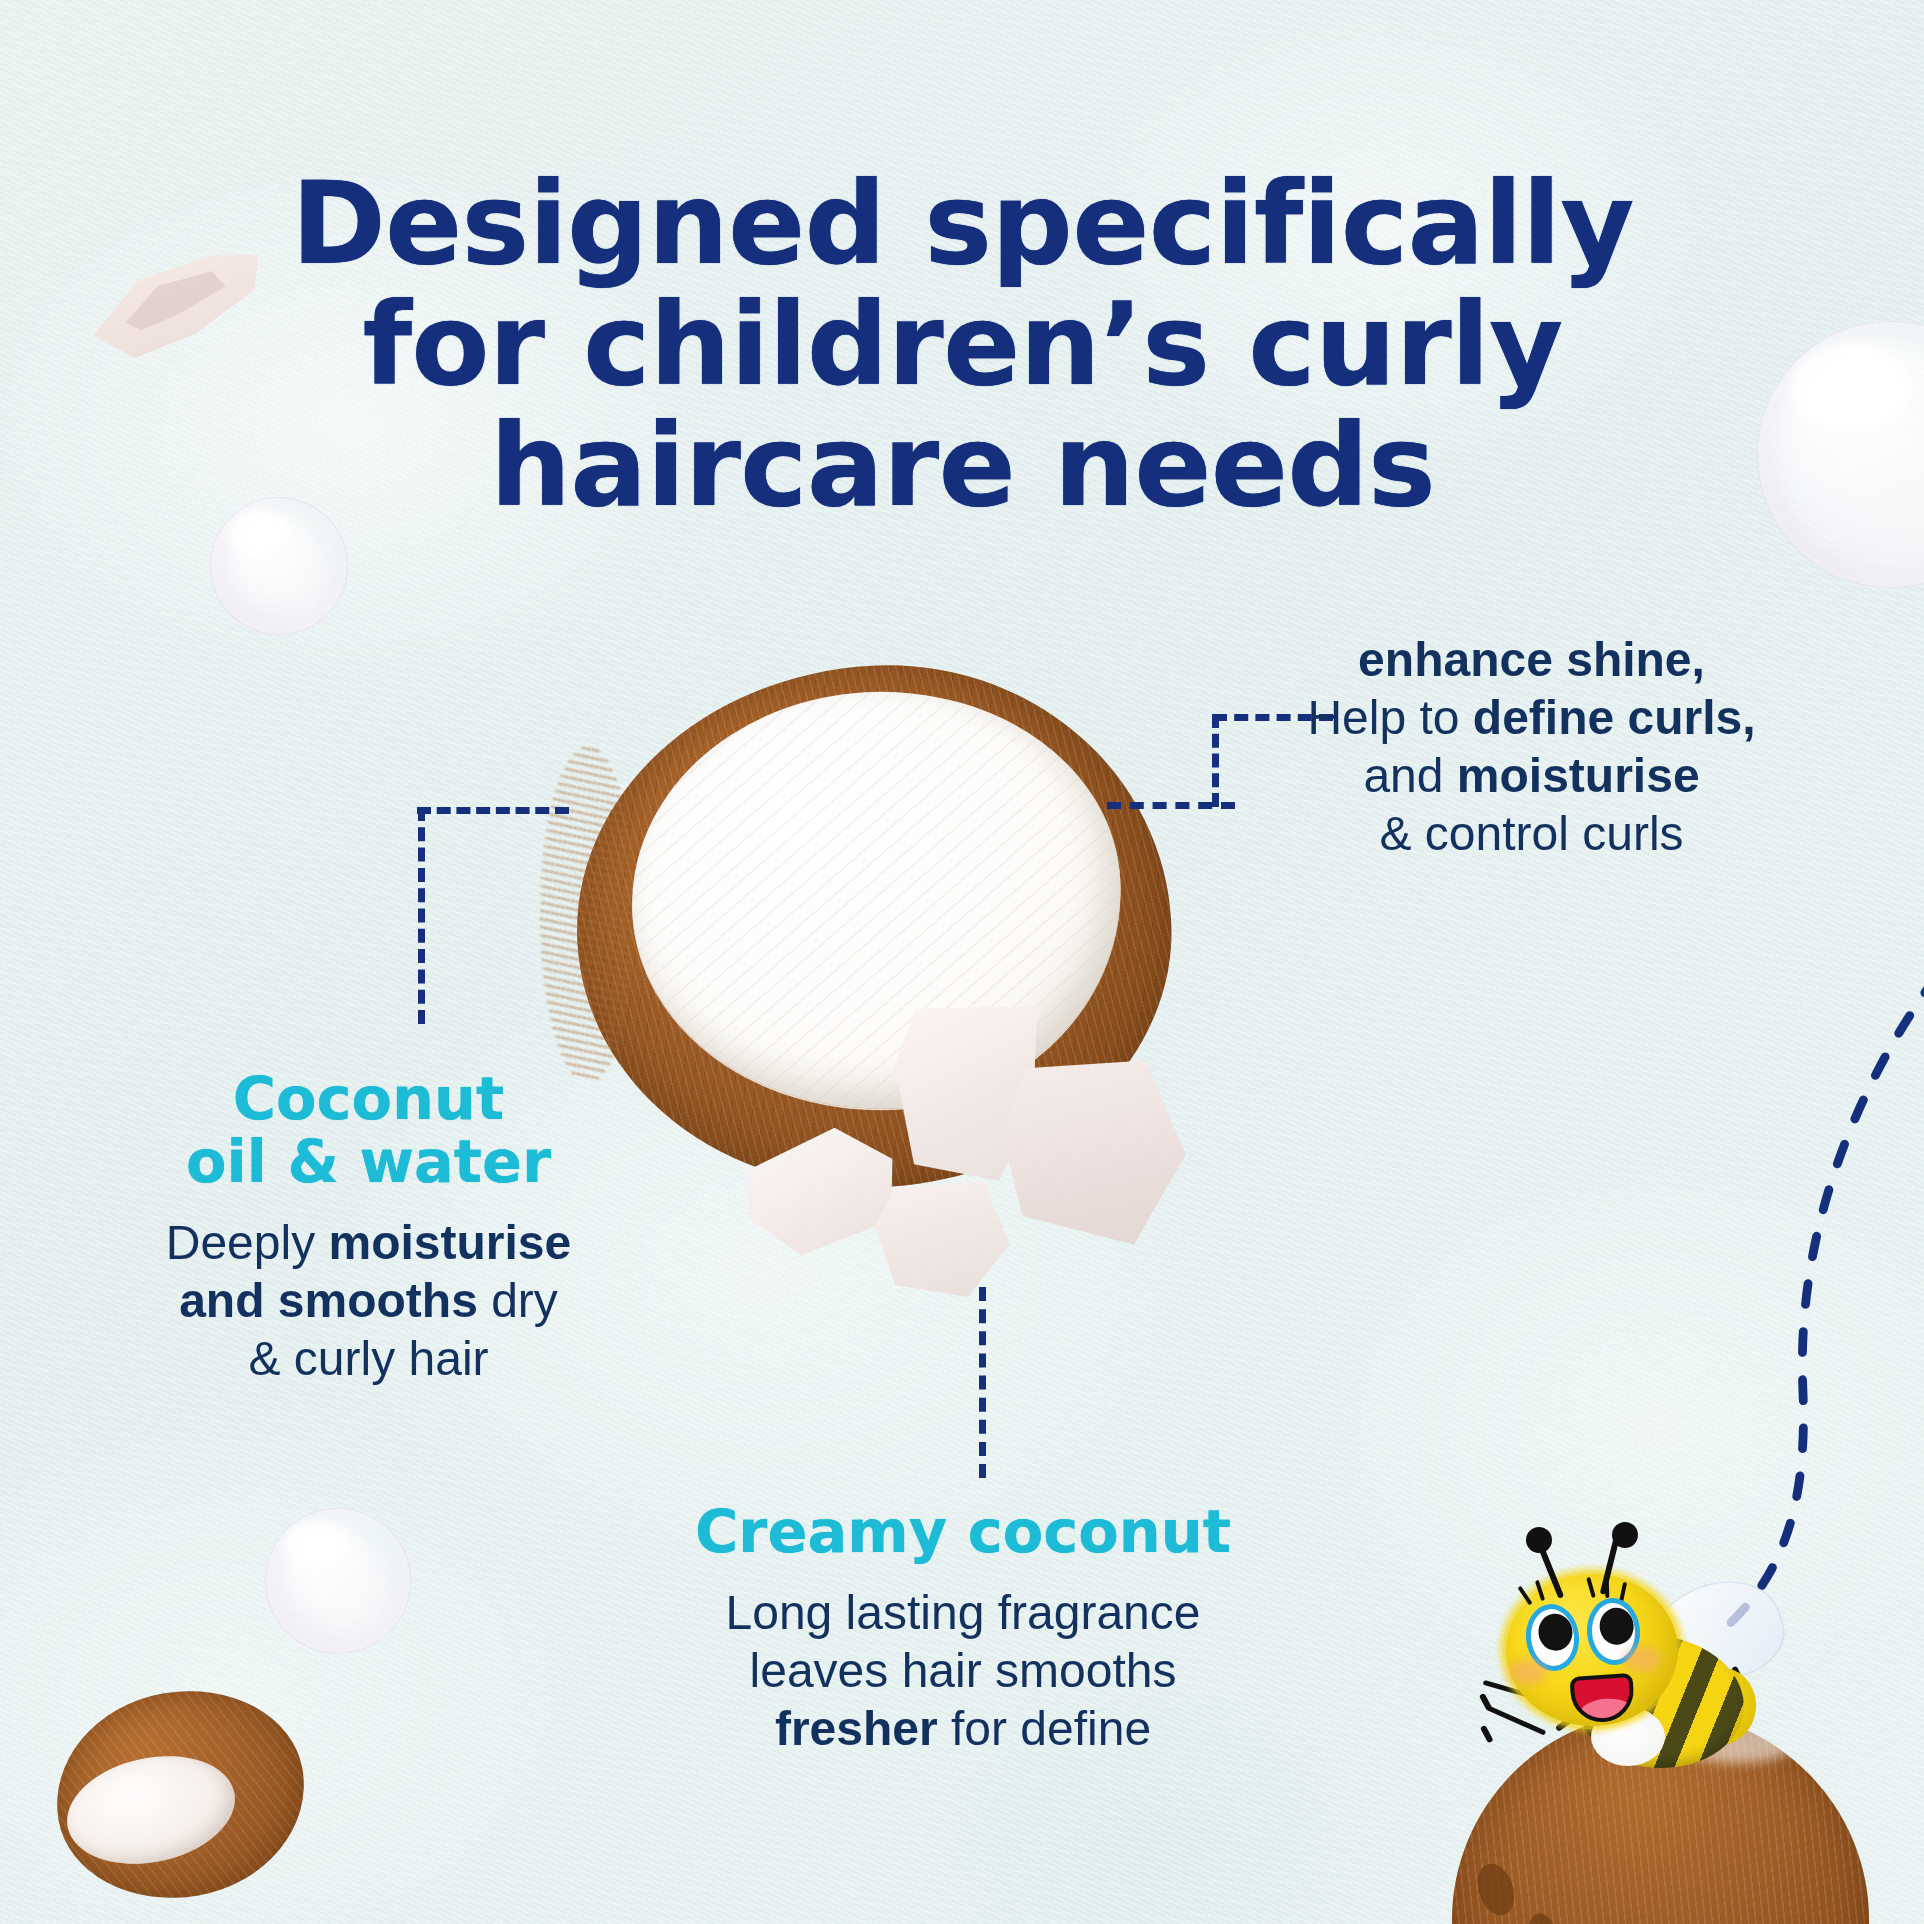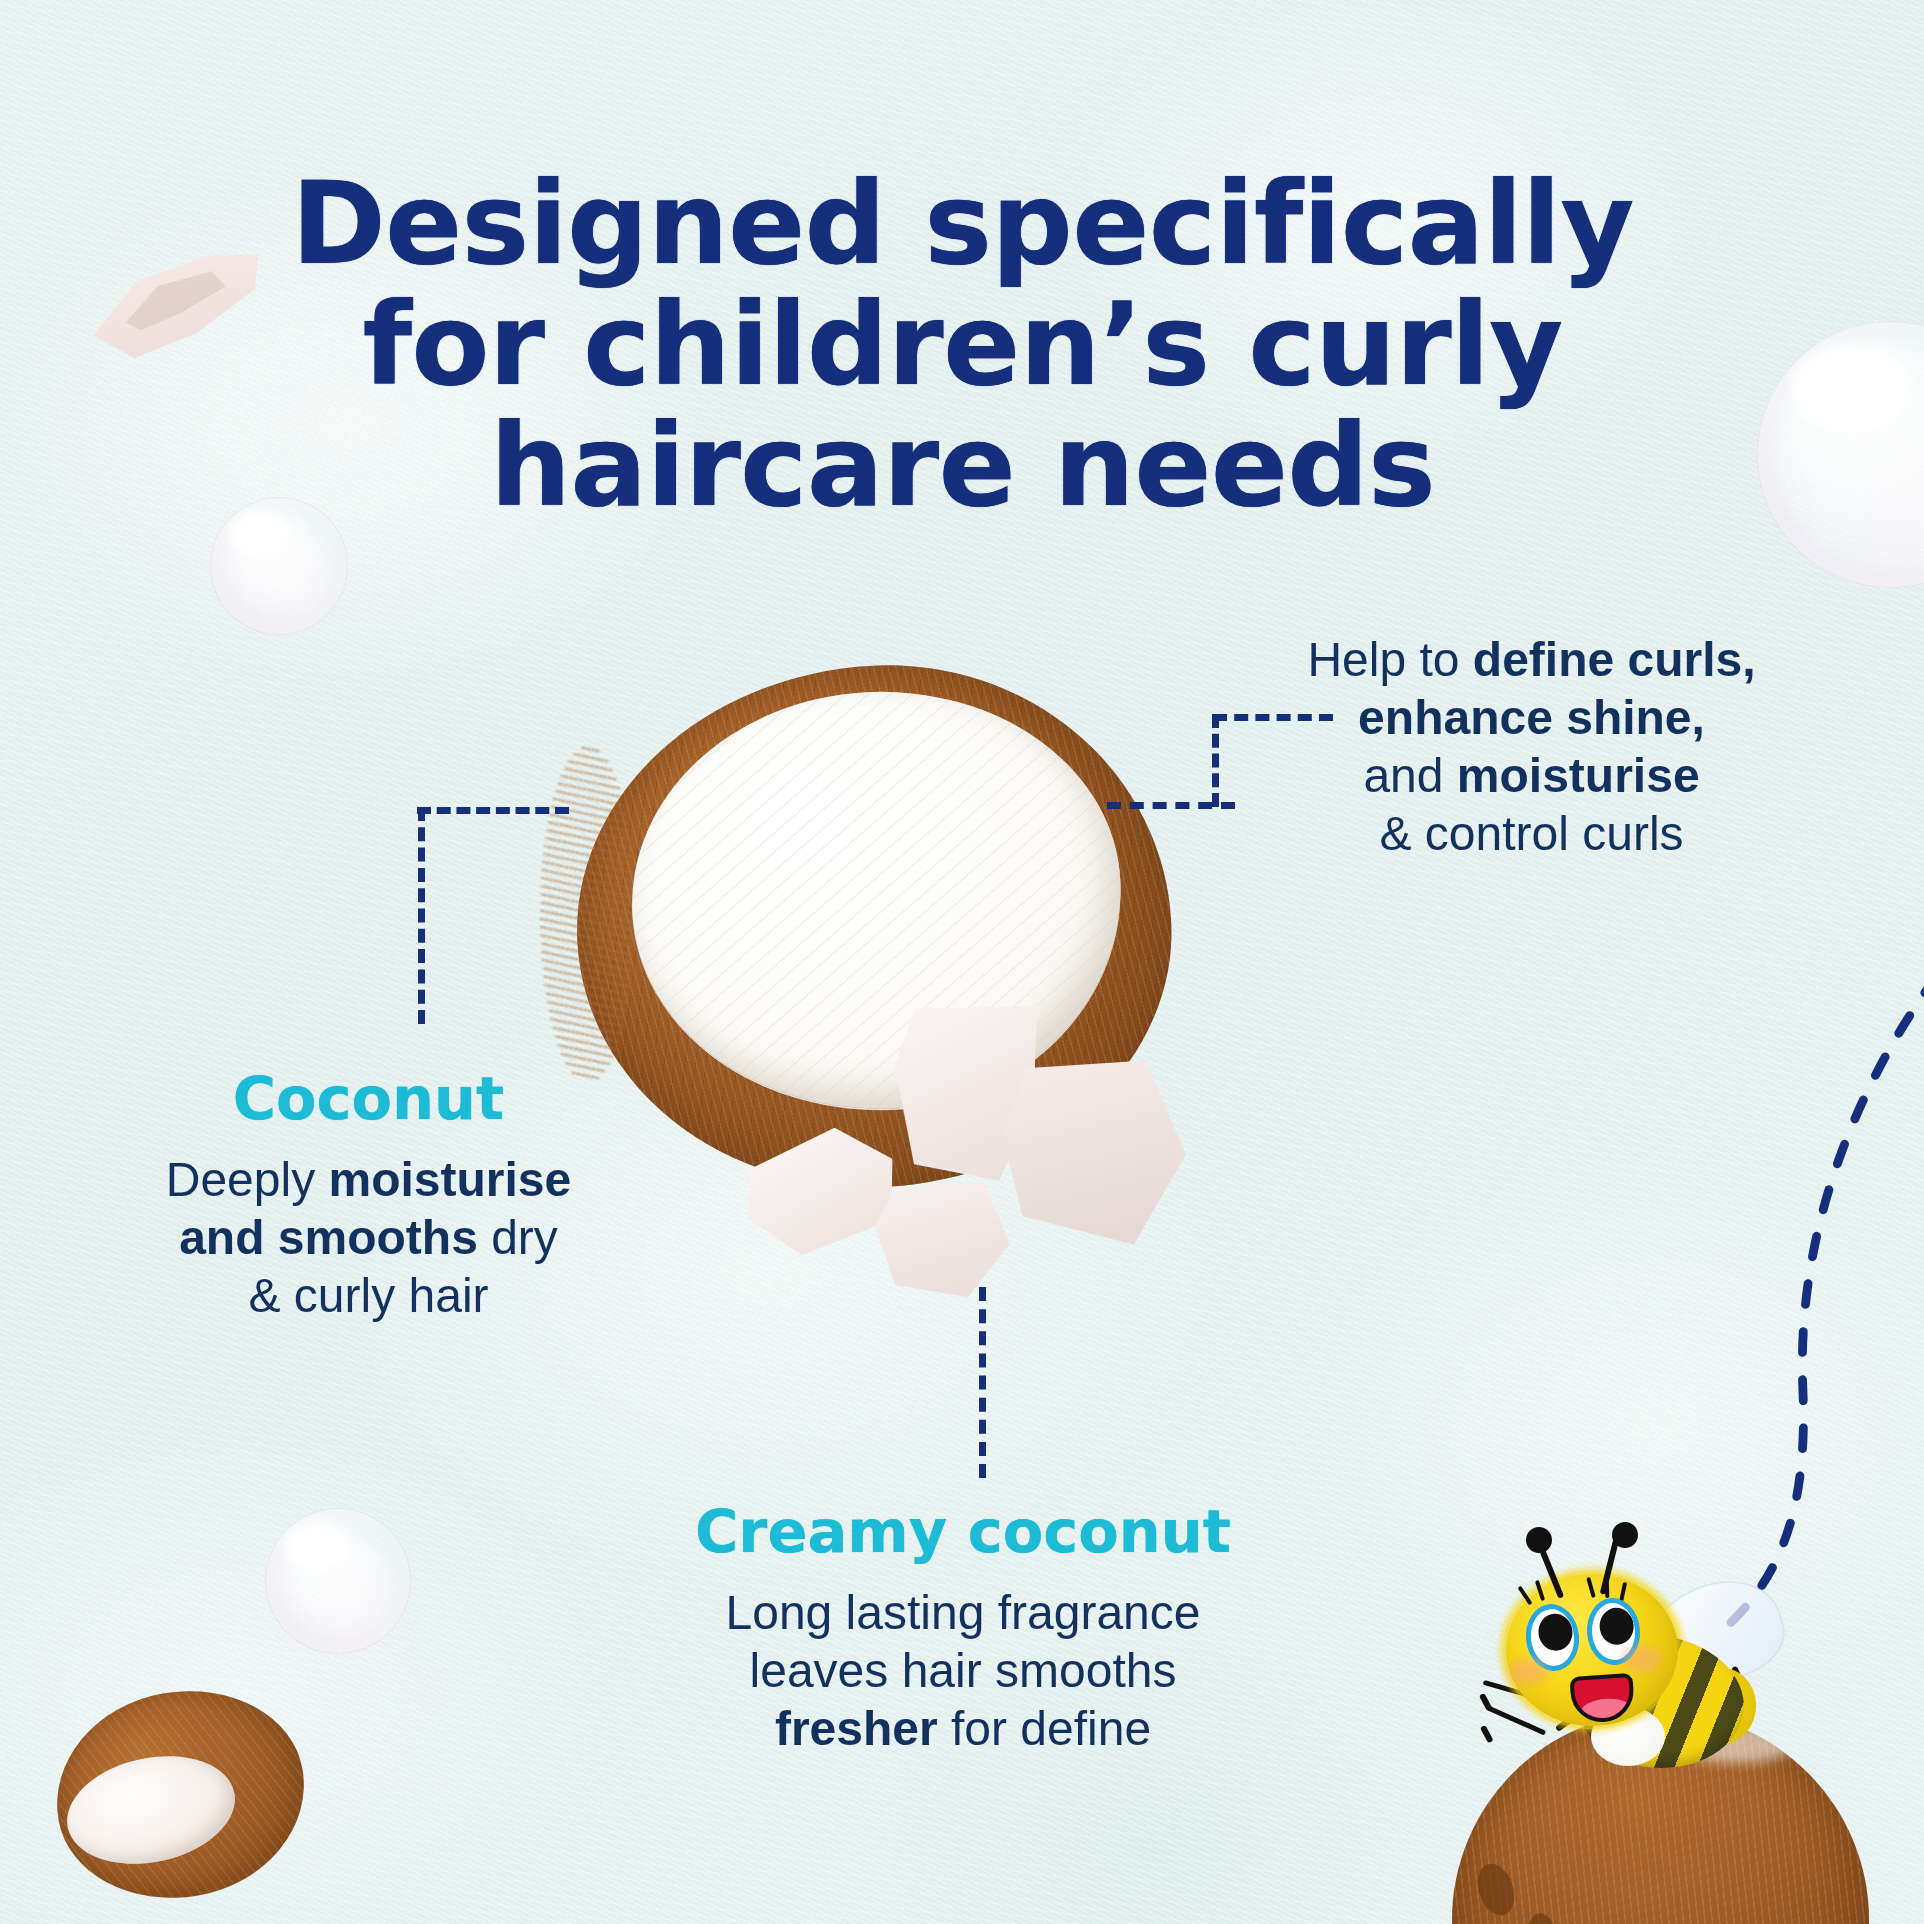--- a/index.html
+++ b/index.html
@@ -349,35 +349,36 @@
 
   <div class="dash-v" id="conn-bottom-v"></div>
 
   <svg id="bee-path" viewBox="0 0 290 830">
     <path d="M 285 6 C 180 150, 110 330, 118 520 C 124 660, 96 750, 22 818" fill="none" stroke="#152f7d" stroke-width="11" stroke-linecap="round" stroke-dasharray="26 34"></path>
   </svg>
 
   <div id="callout-butter">
     <div class="callout-body">
       <div>
+        <b>enhance shine,</b>
+      </div>
+      <div>
         <span>Help to </span><b>define curls,</b>
-      </div>
-      <div>
-        <b>enhance shine,</b>
       </div>
       <div>
         <span>and </span><b>moisturise</b>
       </div>
       <div>&amp; control curls</div>
     </div>
   </div>
 
   <div id="callout-coconut">
     <div class="callout-title">
       <div>Coconut</div>
+      <div>oil &amp; water</div>
     </div>
     <div class="callout-body">
       <div>
         <span>Deeply </span><b>moisturise</b>
       </div>
       <div>
         <b>and smooths</b><span> dry</span>
       </div>
       <div>&amp; curly hair</div>
     </div>

